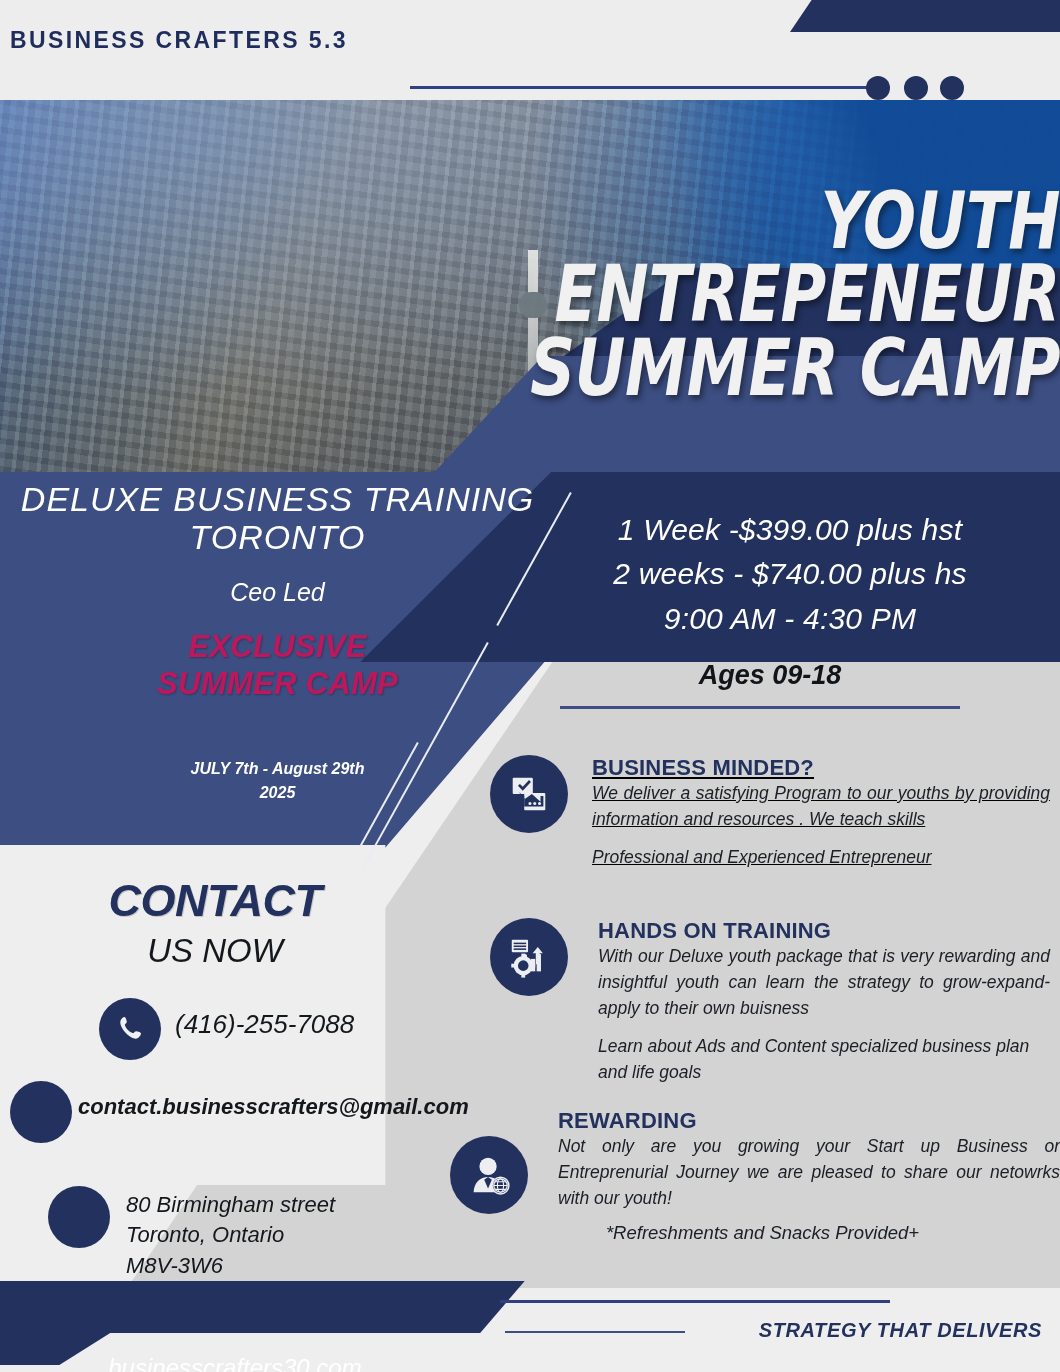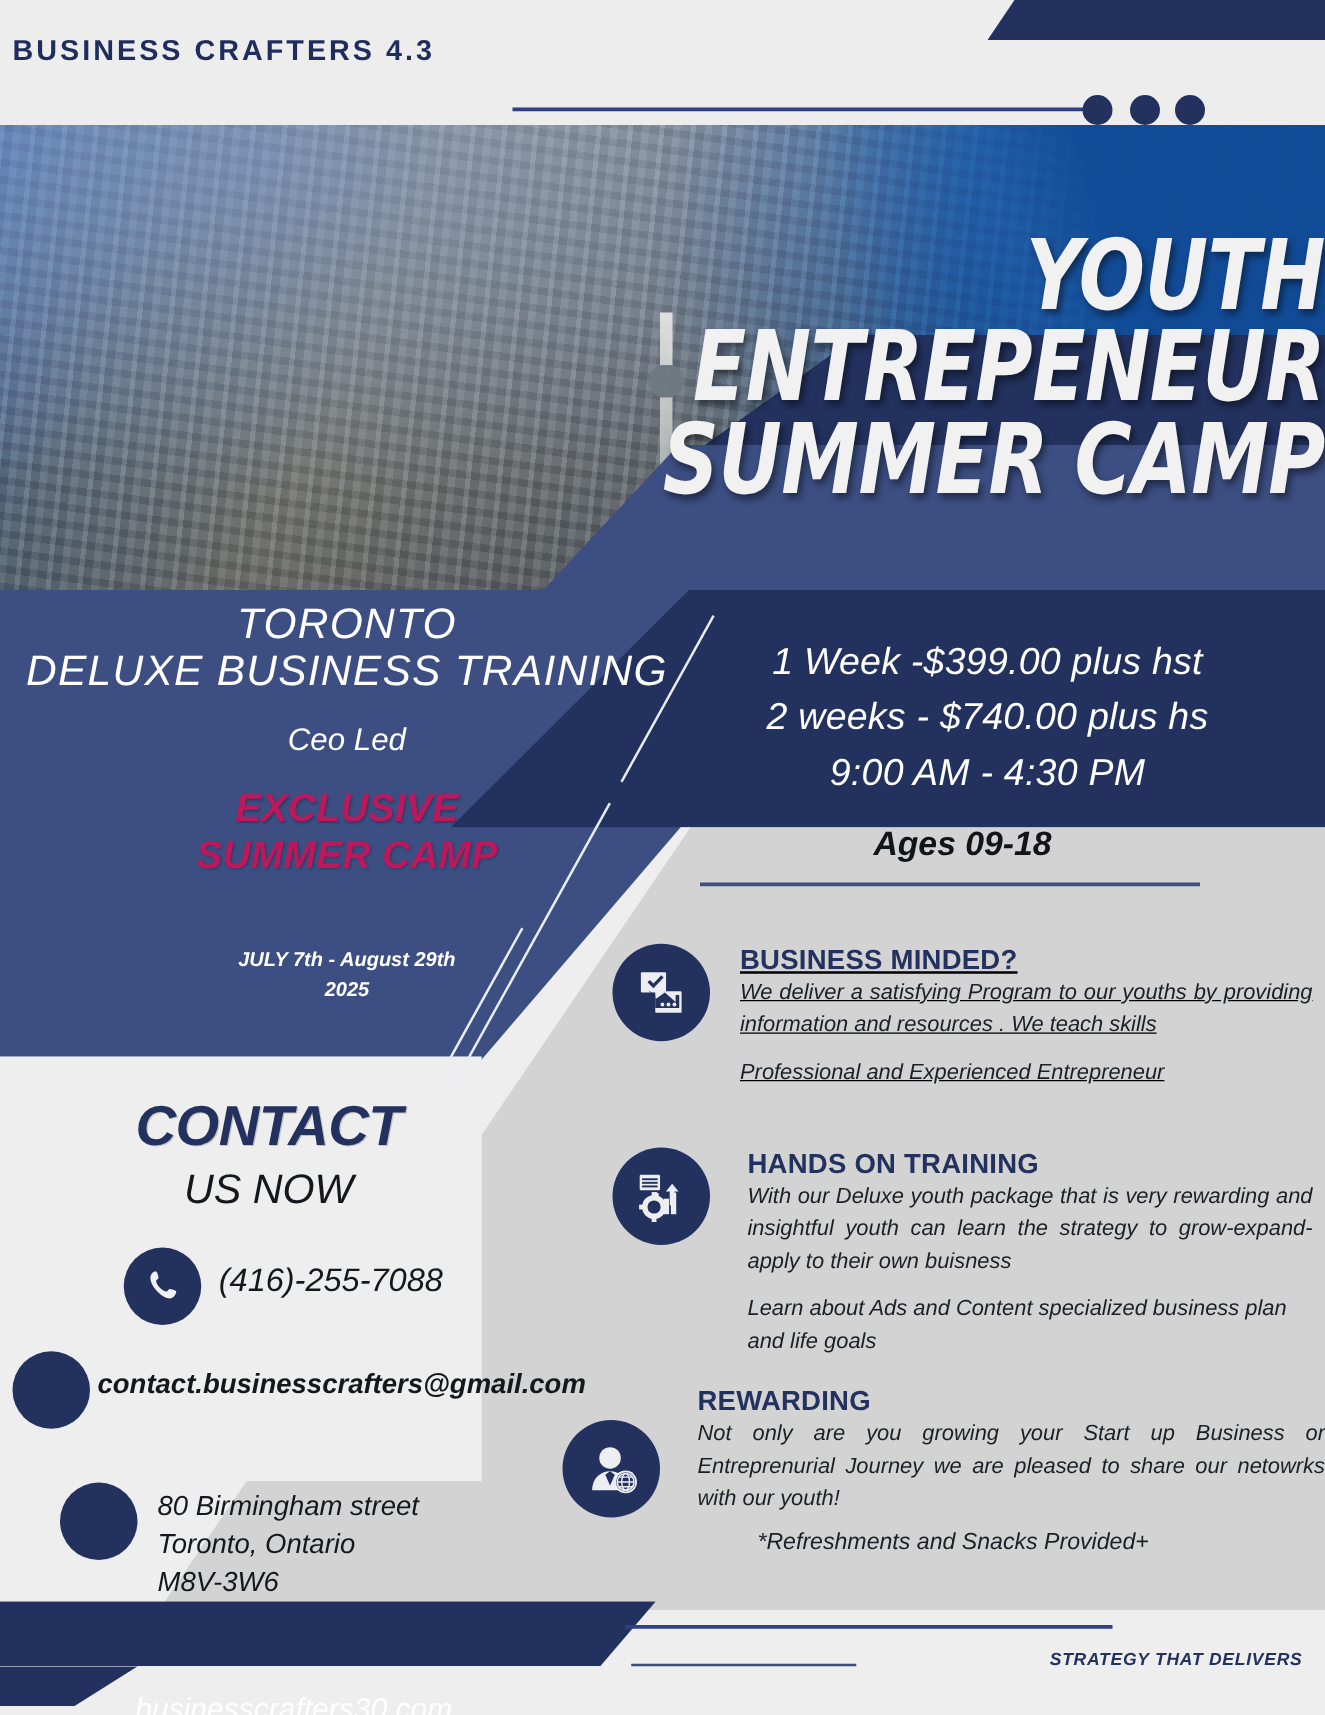--- a/index.html
+++ b/index.html
@@ -296,36 +296,36 @@
   .foot-rule-1{
     position:absolute; left:500px; top:1300px; width:390px; height:3px;
     background:#2f4180; z-index:7;
   }
   .foot-rule-2{
     position:absolute; left:505px; top:1331px; width:180px; height:2px;
     background:#3c4e82; z-index:7;
   }
   .tagline{
     position:absolute; right:18px; top:1319px; z-index:8;
-    font-size:14px; font-weight:bold; font-style:italic;
+    font-size:20px; font-weight:bold; font-style:italic;
     color:#22315e; letter-spacing:.6px;
   }
 </style>
 </head>
 <body>
 
 <div class="flyer">
 
   <div class="hero">
     <div class="cn-tower"></div>
   </div>
 
   <div class="top-band"></div>
   <div class="top-parallelogram"></div>
-  <div class="brand">BUSINESS CRAFTERS 4.3</div>
+  <div class="brand">BUSINESS CRAFTERS 5.3</div>
   <div class="header-rule"></div>
   <div class="hdots">
     <span class="hdot d1"></span>
     <span class="hdot d2"></span>
     <span class="hdot d3"></span>
   </div>
 
   <div class="navy-band"></div>
   <div class="blue-wedge-hero"></div>
   <div class="blue-main"></div>
@@ -338,22 +338,22 @@
   <span class="wline l2"></span>
   <span class="wline l3"></span>
 
   <div class="title-wrap">
     <span class="title-line t1">YOUTH</span>
     <span class="title-line t2">ENTREPENEUR</span>
     <span class="title-line t3">SUMMER CAMP</span>
   </div>
 
   <div class="toronto-block">
+    <div class="toronto">DELUXE BUSINESS TRAINING</div>
     <div class="toronto">TORONTO</div>
-    <div class="toronto">DELUXE BUSINESS TRAINING</div>
     <div class="ceo-led">Ceo Led</div>
     <div class="exclusive">EXCLUSIVE</div>
     <div class="exclusive" style="margin-top:0">SUMMER CAMP</div>
     <div class="dates">JULY 7th - August 29th</div>
     <div class="dates" style="margin-top:0">2025</div>
   </div>
 
   <div class="price-block">
     <div class="price-line">1 Week -$399.00 plus hst</div>
     <div class="price-line">2 weeks - $740.00 plus hs</div>

